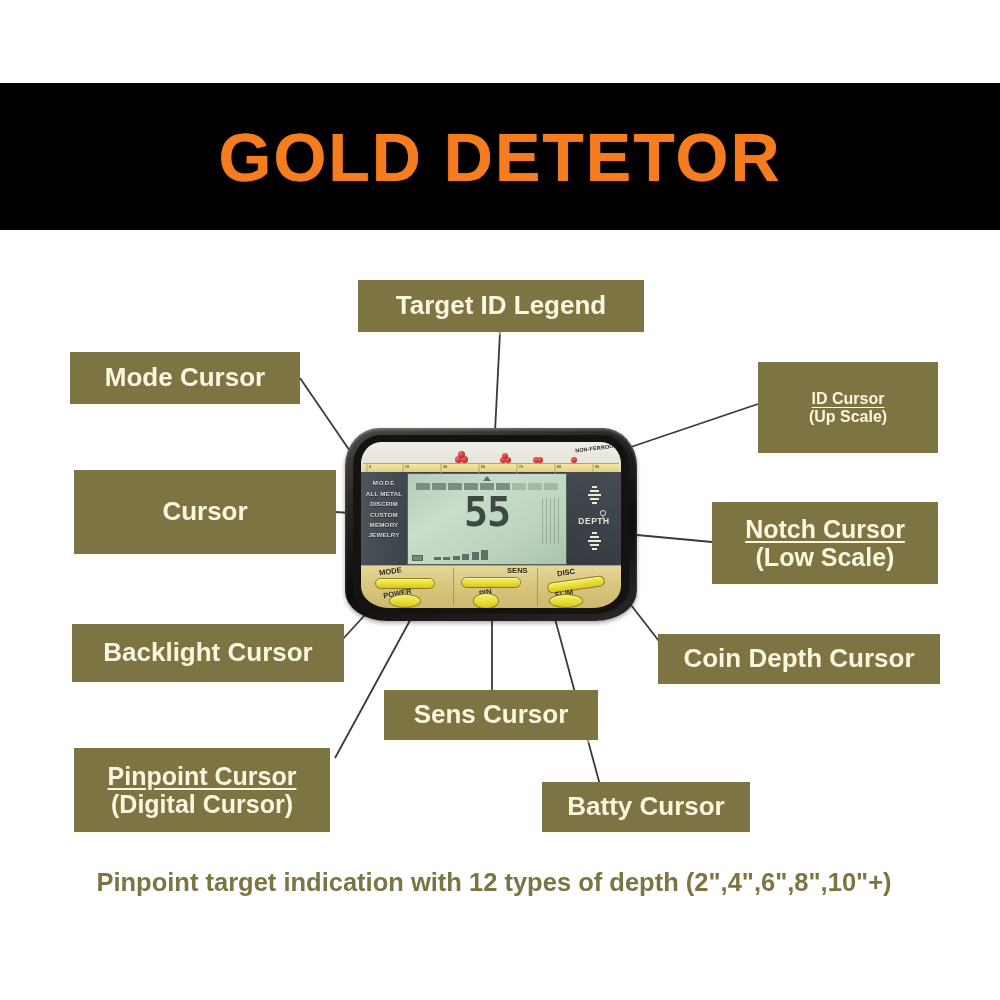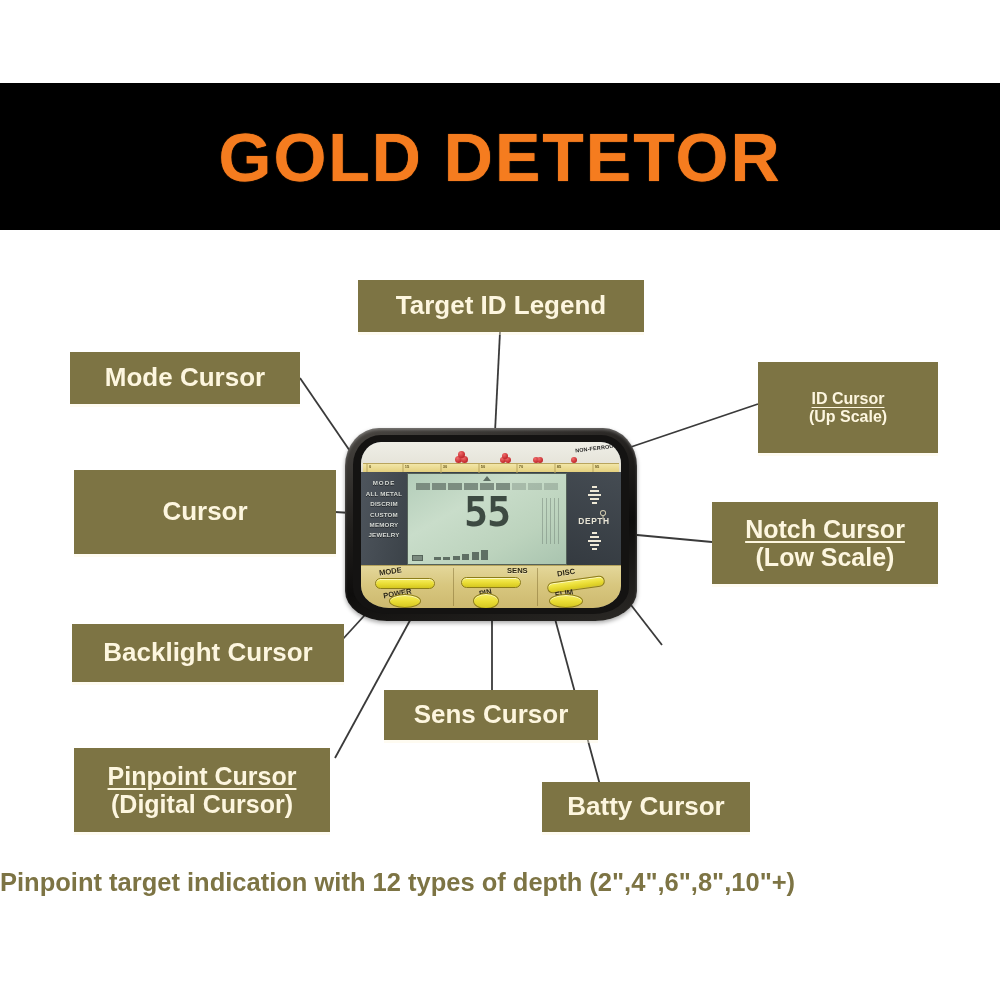--- a/index.html
+++ b/index.html
@@ -176,21 +176,21 @@
     text-shadow: 0 .6px 0 rgba(255,255,255,.35);
   }
   .plug {
     position: absolute; right: 6px; bottom: 46px; width: 16px; height: 12px;
     color: #cfc9ad; font-size: 11px;
   }
 
   
   #caption {
     position: absolute; left: 0; top: 868px; width: 988px;
-    text-align: left;
+    text-align: center;
     color: #7d7444; font-size: 25.5px; font-weight: bold;
     font-family: "Liberation Sans", sans-serif;
   }
 </style>
 </head>
 <body>
 
 <div id="canvas">
 
   <div id="title-bar">
@@ -241,20 +241,23 @@
 
   <div class="callout underline-first" style="left:712px; top:502px; width:226px; height:82px; font-size:25px;">
     <span class="l1">Notch Cursor</span>
     <span class="l2">(Low Scale)</span>
   </div>
 
   <div class="callout" style="left:72px; top:624px; width:272px; height:58px; font-size:26px;">
     <span class="l1">Backlight Cursor</span>
   </div>
 
+  <div class="callout" style="left:658px; top:634px; width:282px; height:50px; font-size:26px;">
+    <span class="l1">Coin Depth Cursor</span>
+  </div>
 
   <div class="callout" style="left:384px; top:690px; width:214px; height:50px; font-size:26px;">
     <span class="l1">Sens Cursor</span>
   </div>
 
   <div class="callout underline-first" style="left:74px; top:748px; width:256px; height:84px; font-size:25px;">
     <span class="l1">Pinpoint Cursor</span>
     <span class="l2">(Digital Cursor)</span>
   </div>
 

